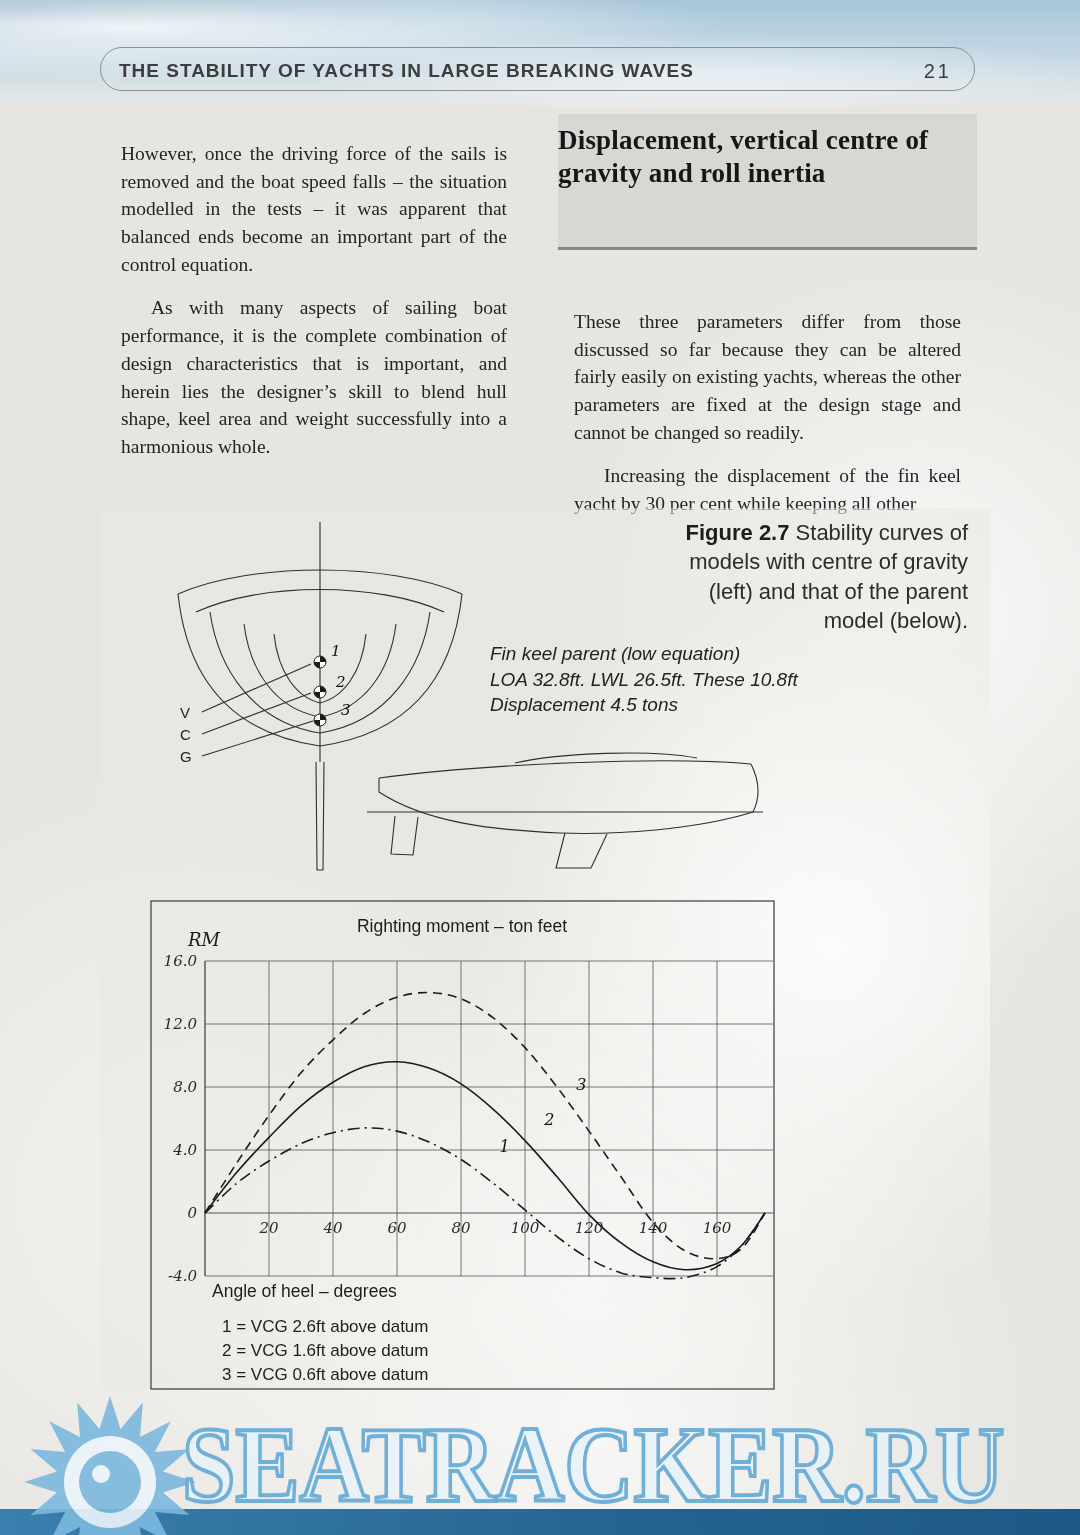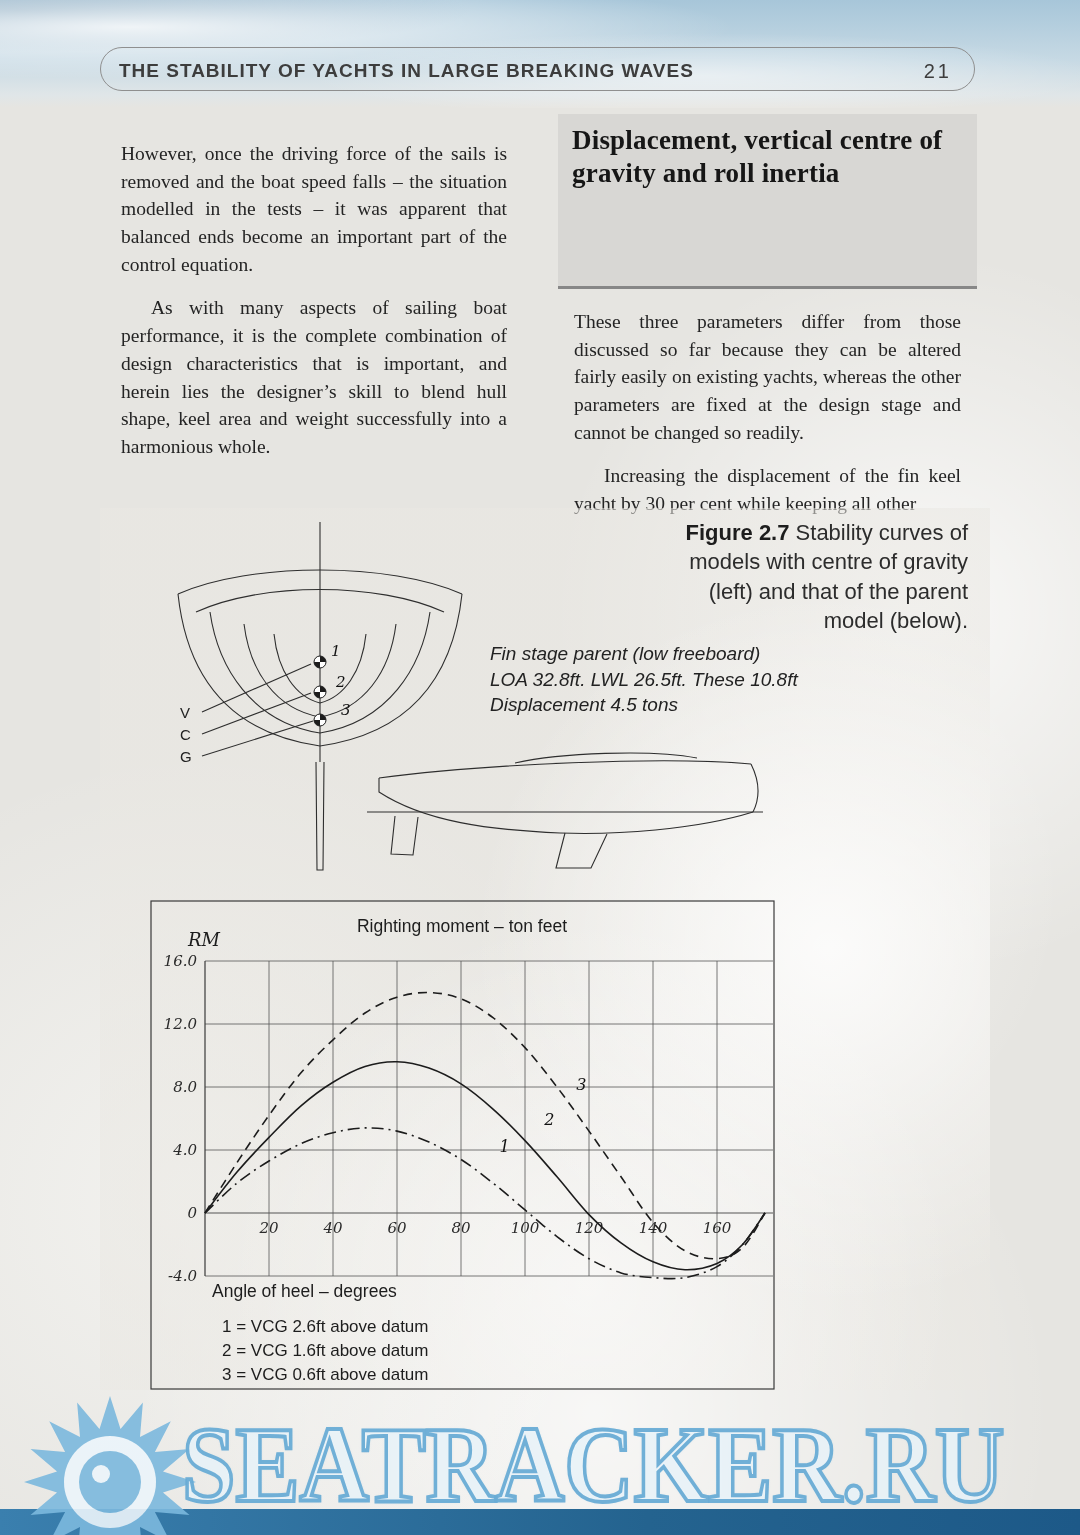--- a/index.html
+++ b/index.html
@@ -34,22 +34,22 @@
   .page-number{
     font-family:"Liberation Sans",sans-serif;font-weight:400;font-size:20px;
     letter-spacing:3px;color:#3d3d3d;
   }
   .col{position:absolute;font-size:19.5px;line-height:1.42;text-align:justify;}
   .left-col{left:105px;top:124px;width:418px;}
   .right-col{left:558px;top:292px;width:419px;}
   .body-para{margin:16px;}
   .body-para.indent{text-indent:30px;}
   .heading-box{
-    position:absolute;left:558px;top:114px;width:419px;height:175px;box-sizing:border-box;
-    background:#d8d7d4;border-bottom:3px solid #878787;padding:10px 14px 0 14px;
+    position:absolute;left:558px;top:114px;width:419px;height:136px;box-sizing:border-box;
+    background:#d8d7d4;border-bottom:3px solid #878787;padding:10px 14px 0 0;
   }
   .section-heading{
     margin:0;font-family:"Liberation Serif",serif;font-weight:700;
     font-size:27px;line-height:1.22;color:#161616;letter-spacing:.2px;
   }
   .figure-panel{
     position:absolute;left:100px;top:508px;width:890px;height:882px;
     background:
       radial-gradient(circle at 82% 50%, rgba(255,255,255,.8), transparent 42%),
       radial-gradient(circle at 55% 88%, rgba(255,255,255,.55), transparent 40%),
@@ -151,21 +151,21 @@
       <text class="drawing-label" x="30" y="224">C</text>
       <text class="drawing-label" x="30" y="246">G</text>
     </svg>
 
     <div class="figure-caption">
       <span class="caption-label">Figure 2.7</span>
       <span class="caption-text">Stability curves of models with centre of gravity (left) and that of the parent model (below).</span>
     </div>
 
     <div class="figure-specs">
-      <div>Fin stage parent (low freeboard)</div>
+      <div>Fin keel parent (low equation)</div>
       <div>LOA 32.8ft. LWL 26.5ft. These 10.8ft</div>
       <div>Displacement 4.5 tons</div>
     </div>
 
     <svg class="profile" viewBox="0 0 400 140">
       <g stroke="#2e2e2e" fill="none" stroke-width="1.1">
         <line x1="2" y1="78" x2="398" y2="78"></line>
         <path d="M14,44 C120,30 300,22 386,30"></path>
         <path d="M386,30 C394,46 396,62 388,78"></path>
         <path d="M388,78 C330,96 250,101 195,99 C125,96 60,88 14,58 L14,44"></path>

